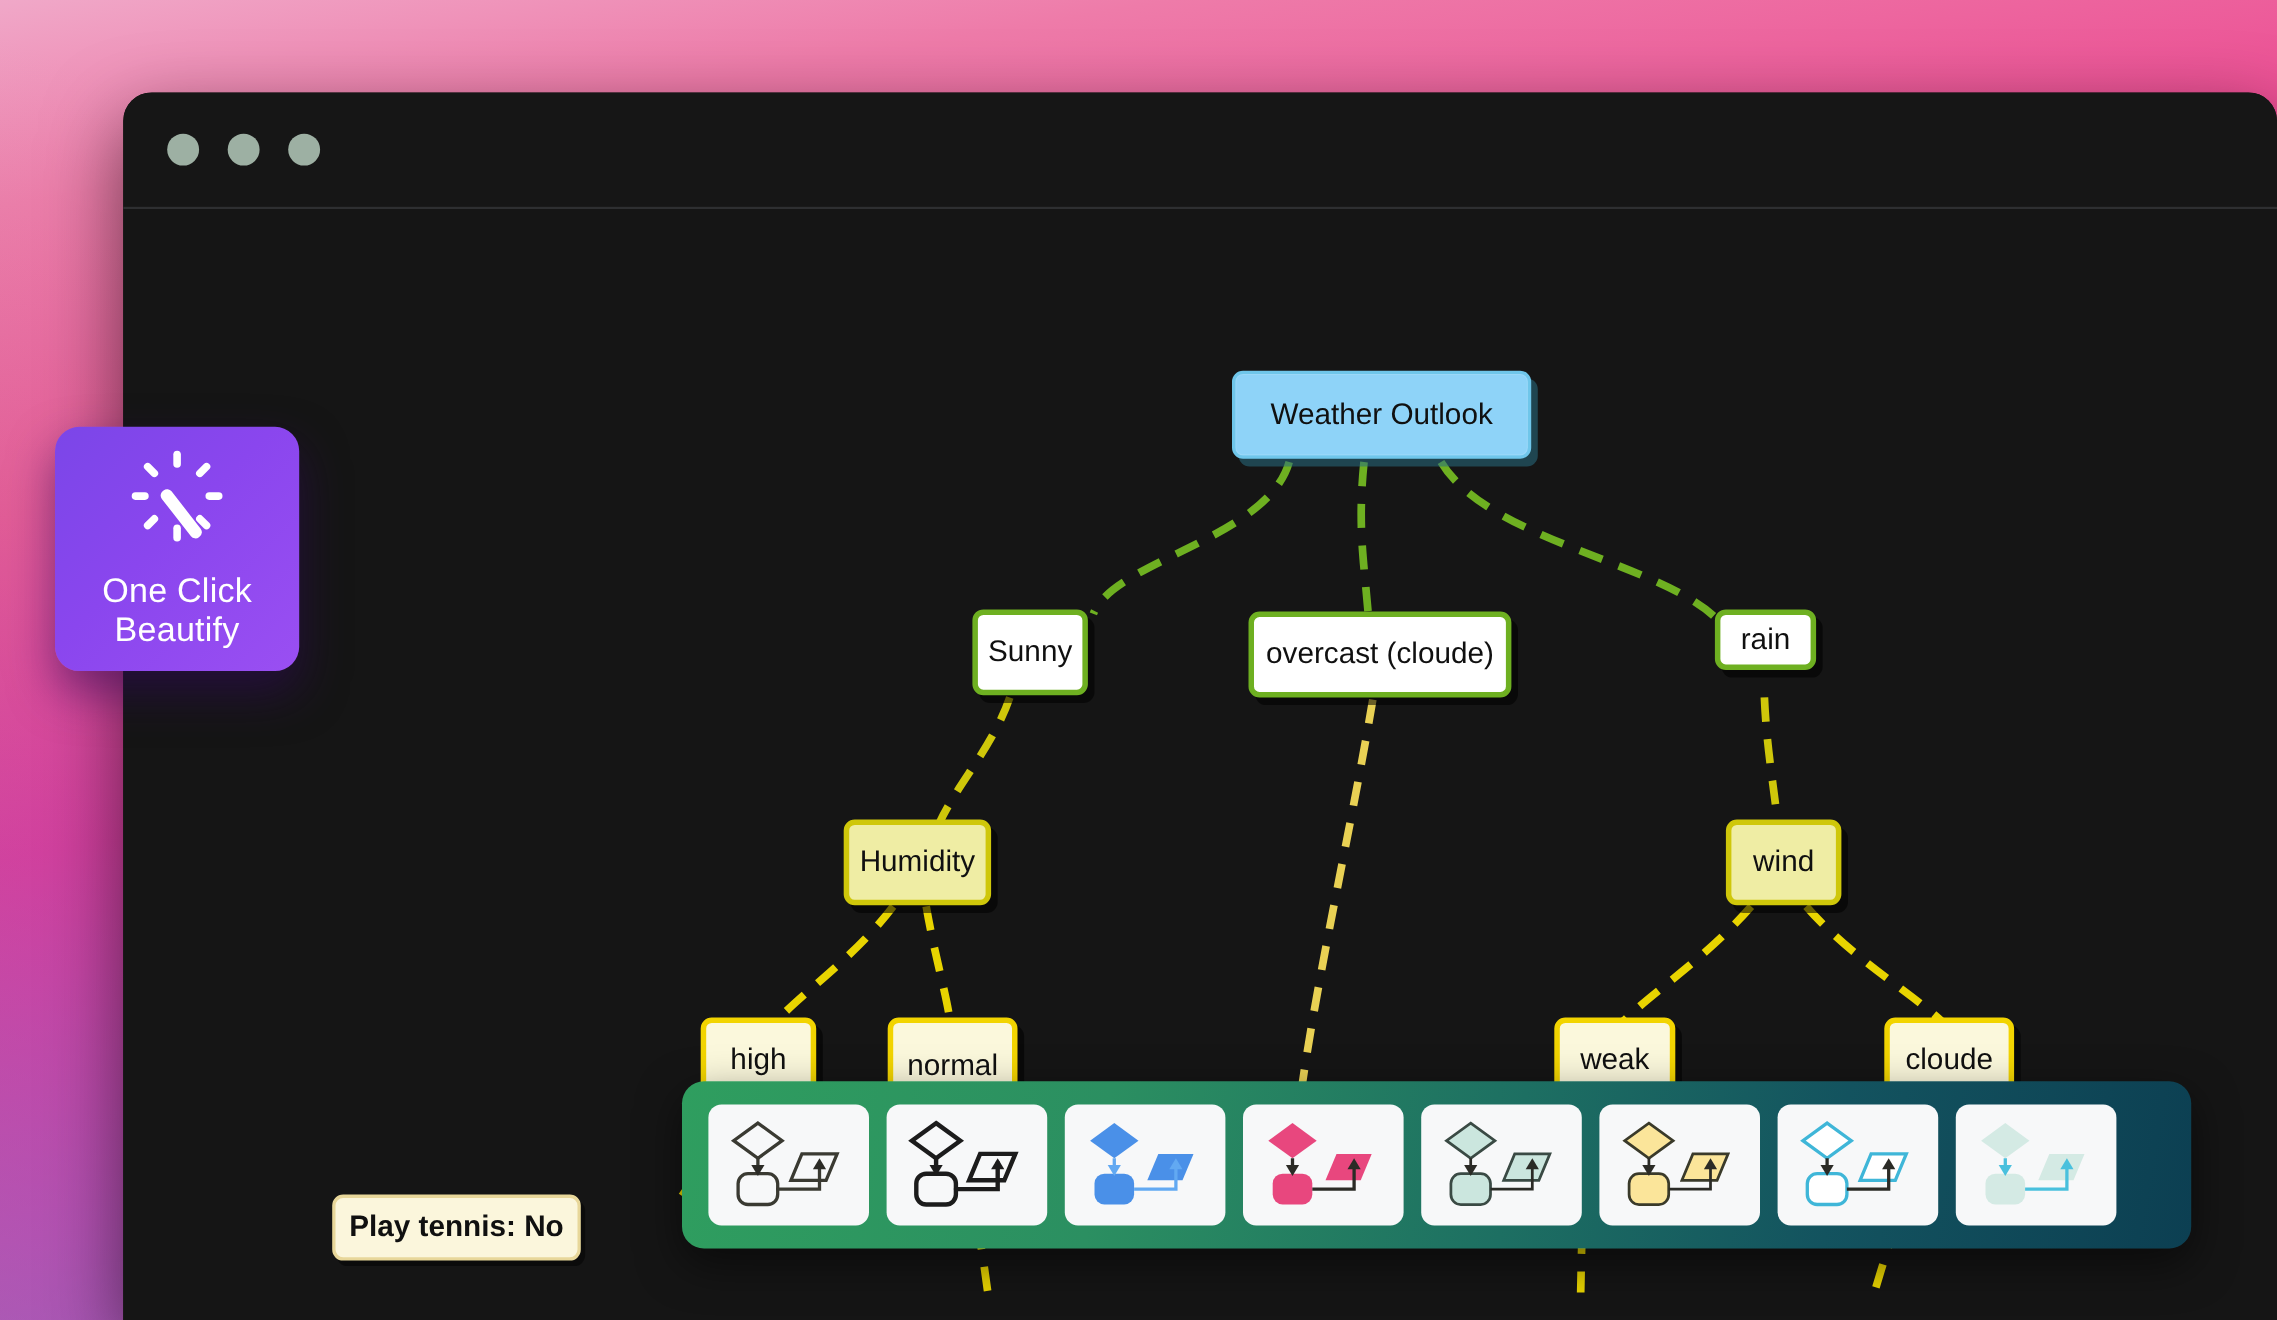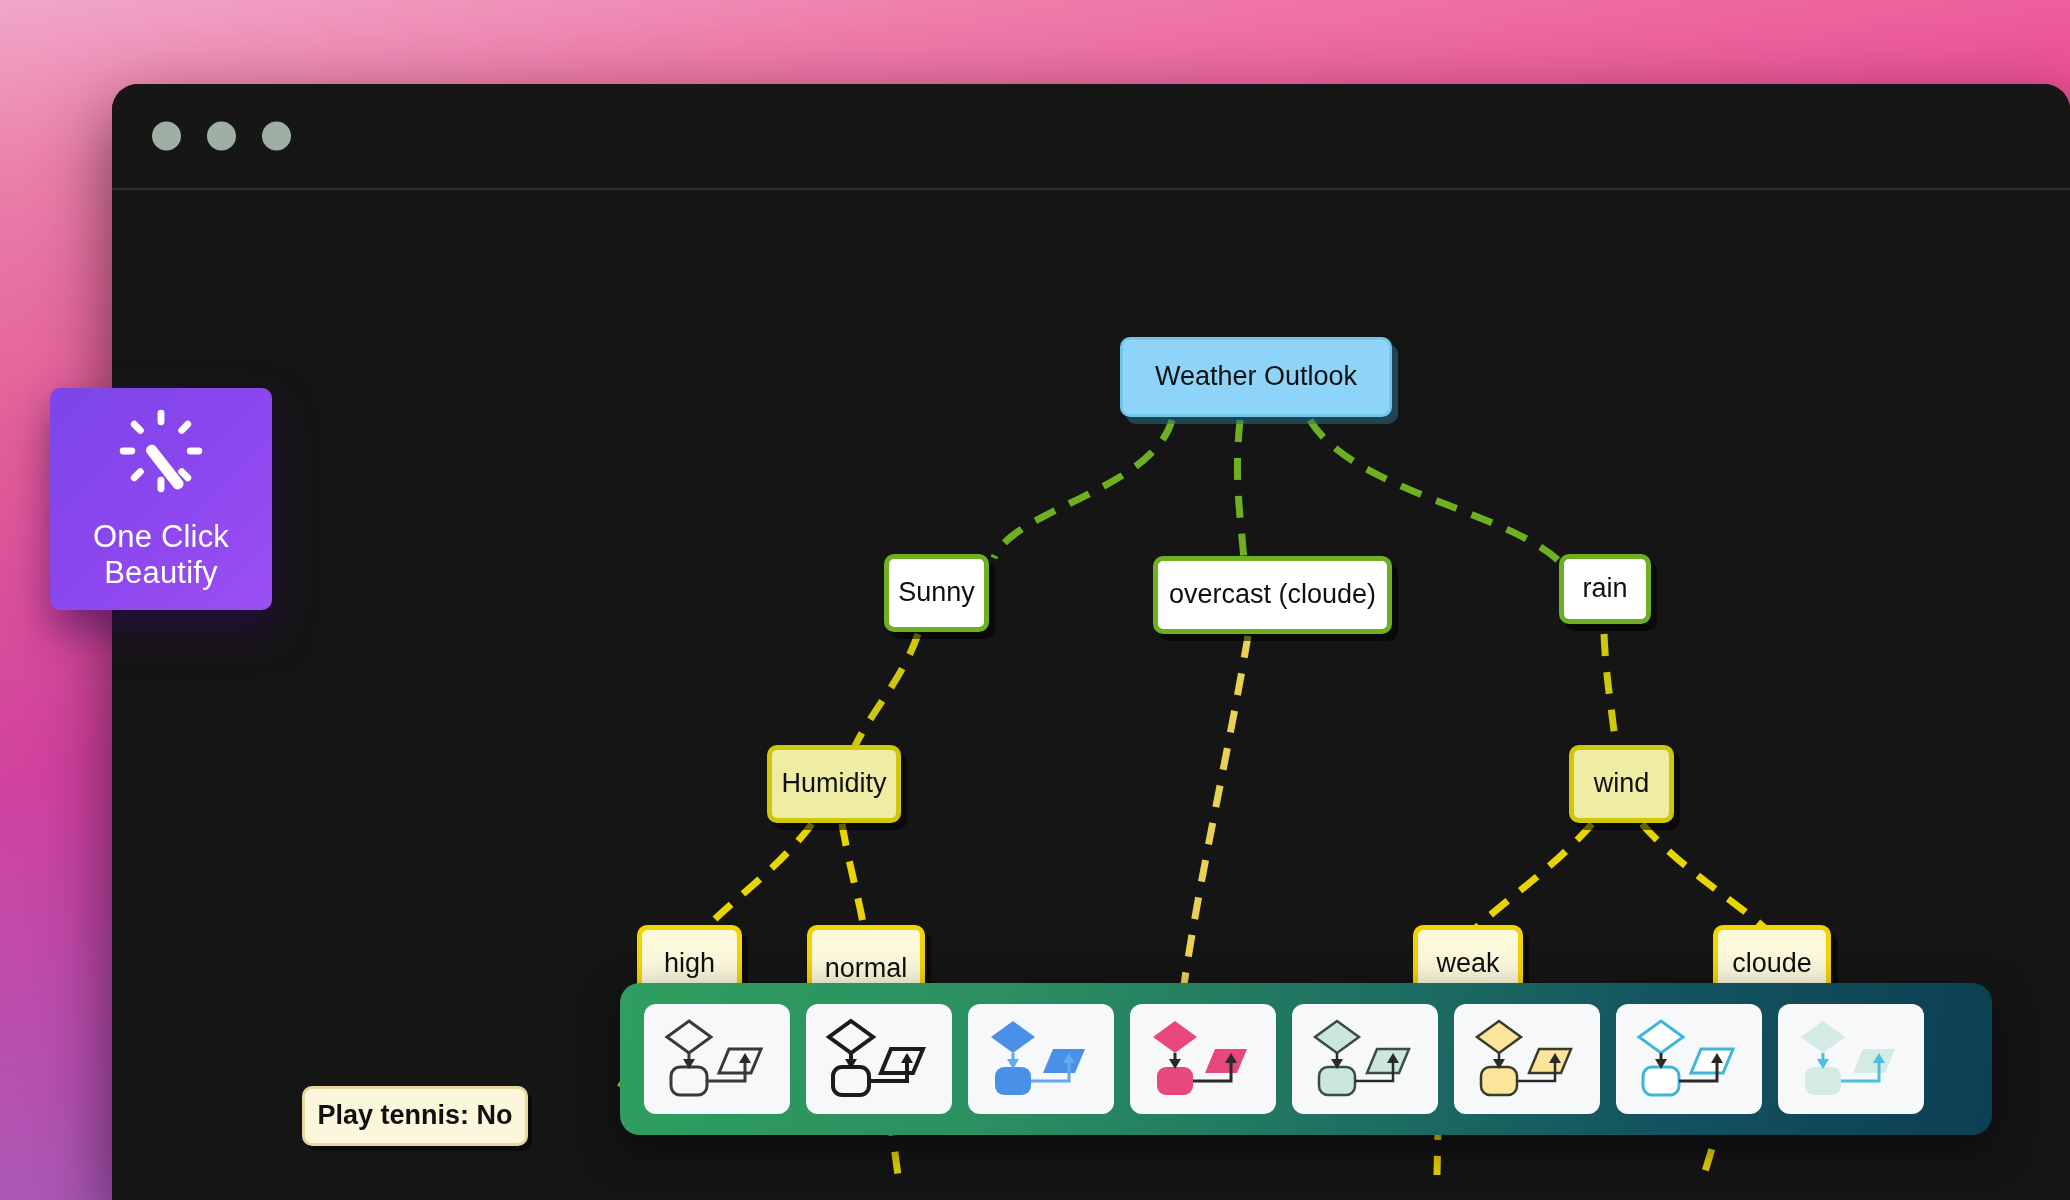--- a/index.html
+++ b/index.html
@@ -94,21 +94,21 @@
     border: 3px solid #e8d79a;
     font-weight: bold;
     box-shadow: 4px 5px 0 0 rgba(0,0,0,.45);
   }
 
   
   #beautify {
     position: absolute;
     left: 50px; top: 388px;
     width: 222px; height: 222px;
-    border-radius: 10px;
+    border-radius: 22px;
     background: linear-gradient(135deg, #7b46e8 0%, #8a46ee 45%, #9a4ff2 100%);
     box-shadow: 0 20px 42px rgba(50,10,90,.55);
     display: flex; flex-direction: column; align-items: center; justify-content: center;
     z-index: 9;
     color: #fff;
     gap: 11px;
   }
   #beautify .wand { width: 86px; height: 86px; margin-bottom: 14px; }
   #beautify .label {
     font-size: 31px; line-height: 1.14; text-align: center; letter-spacing: .2px;
@@ -196,25 +196,25 @@
       </svg>
 
       <div class="node n-root" style="left:1008px; top:147px; width:272px; height:80px;">
         <span>Weather Outlook</span>
       </div>
 
       <div class="node n-green" style="left:772px; top:364px; width:105px; height:78px;">
         <span>Sunny</span>
       </div>
 
-      <div class="node n-green" style="left:1023px; top:366px; width:239px; height:78px;margin-left:18px;">
+      <div class="node n-green" style="left:1023px; top:366px; width:239px; height:78px;">
         <span>overcast (cloude)</span>
       </div>
 
-      <div class="node n-green" style="left:1447px; top:364px; width:92px; height:70px;">
+      <div class="node n-green" style="left:1447px; top:364px; width:92px; height:55px;">
         <span>rain</span>
       </div>
 
       <div class="node n-yellowdark" style="left:655px; top:555px; width:134px; height:78px;">
         <span>Humidity</span>
       </div>
 
       <div class="node n-yellowdark" style="left:1457px; top:555px; width:105px; height:78px;">
         <span>wind</span>
       </div>

